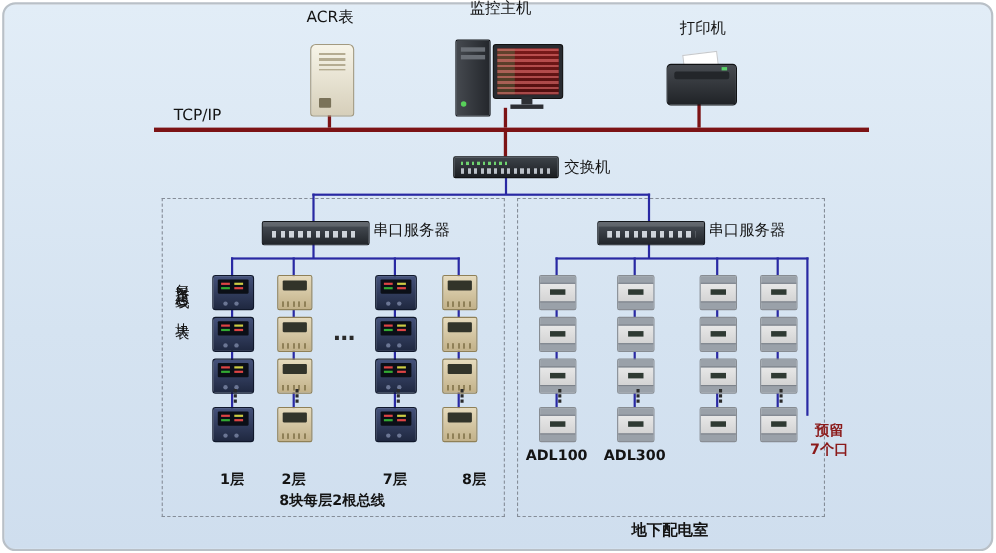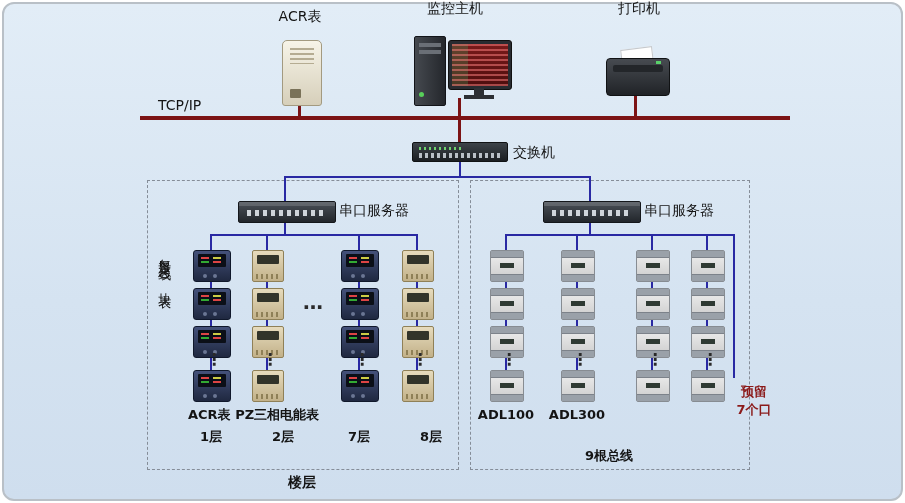--- a/index.html
+++ b/index.html
@@ -217,35 +217,34 @@
   <div class="dots vd" style="left:412px;top:352px">⋮</div>
   <div class="dots hd" style="left:296px;top:296px;width:36px;text-align:center">…</div>
 
   <div class="dots vd" style="left:501px;top:352px">⋮</div>
   <div class="dots vd" style="left:572px;top:352px">⋮</div>
   <div class="dots vd" style="left:647px;top:352px">⋮</div>
   <div class="dots vd" style="left:702px;top:352px">⋮</div>
 
   <div class="t c" style="left:258px;top:8px;width:84px">ACR表</div>
   <div class="t c" style="left:413px;top:0;width:84px">监控主机</div>
-  <div class="t c" style="left:597px;top:0;width:84px">打印机</div>
+  <div class="t c" style="left:597px;top:18px;width:84px">打印机</div>
 
   <div class="t" style="left:158px;top:97px">TCP/IP</div>
   <div class="t" style="left:513px;top:144px">交换机</div>
 
   <div class="t" style="left:339px;top:202px">串口服务器</div>
   <div class="t" style="left:644px;top:202px">串口服务器</div>
 
   <div class="t vtext" style="left:156px;top:248px;height:142px">每条总线20块表</div>
 
-  <div class="t s b" style="left:188px;top:407px">ACR表 PZ三相电能表</div>
   <div class="t s b c" style="left:196px;top:429px;width:30px">1层</div>
-  <div class="t s b c" style="left:268px;top:429px;width:30px">2层</div>
+  <div class="t s b c" style="left:252px;top:429px;width:30px">2层</div>
   <div class="t s b c" style="left:344px;top:429px;width:30px">7层</div>
   <div class="t s b c" style="left:416px;top:429px;width:30px">8层</div>
-  <div class="t b c" style="left:147px;top:474px;width:310px">楼层</div>
+  <div class="t s b c" style="left:147px;top:448px;width:310px">8块每层2根总线</div>
 
   <div class="t s b c" style="left:472px;top:407px;width:68px">ADL100</div>
   <div class="t s b c" style="left:543px;top:407px;width:68px">ADL300</div>
   <div class="t s b c red" style="left:728px;top:384px;width:52px">预留</div>
   <div class="t s b c red" style="left:728px;top:402px;width:52px">7个口</div>
-  <div class="t s b c" style="left:470px;top:448px;width:278px">9根总线</div>
+  <div class="t b c" style="left:470px;top:474px;width:278px">地下配电室</div>
 </div>
 
 </body></html>

